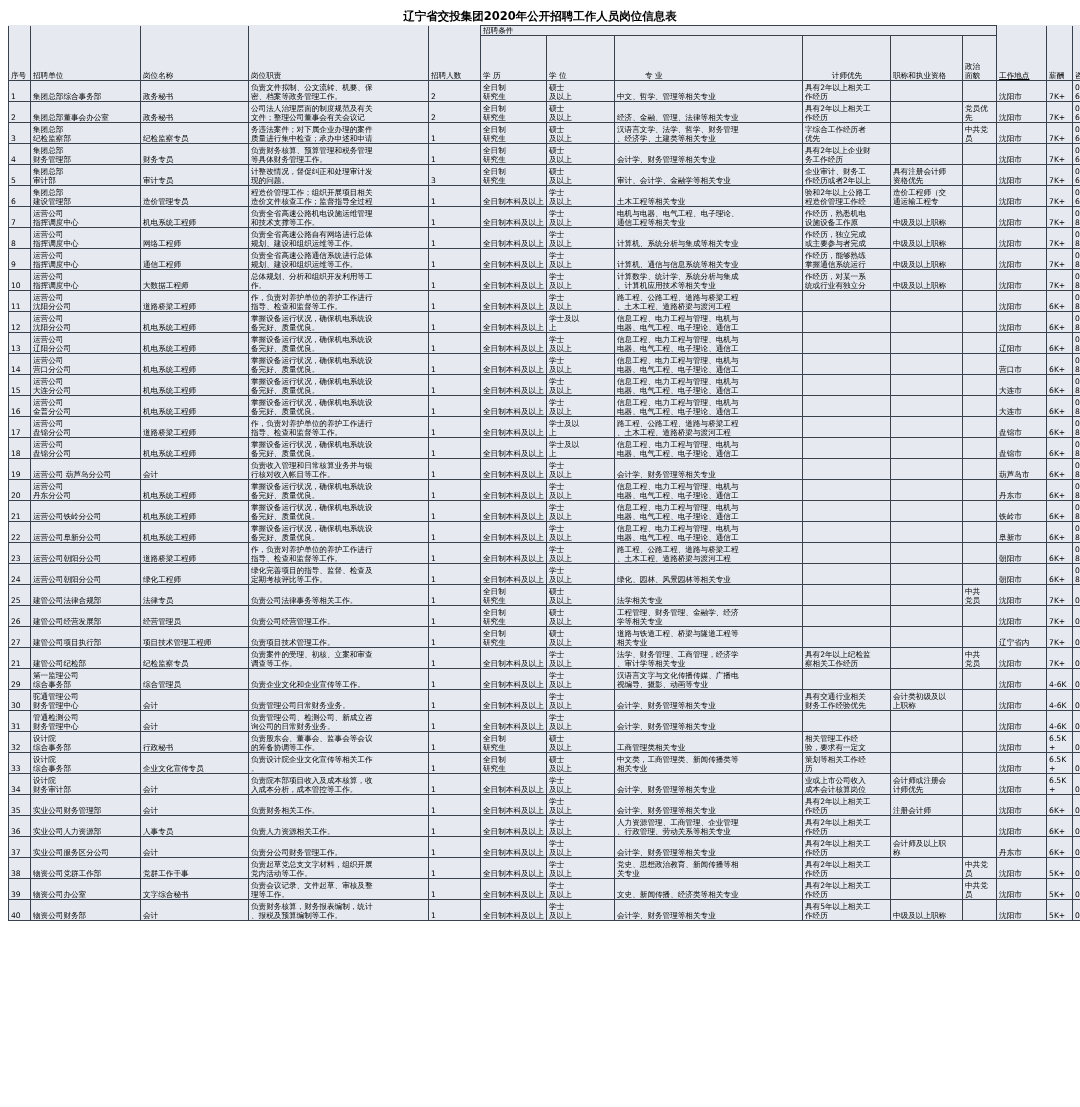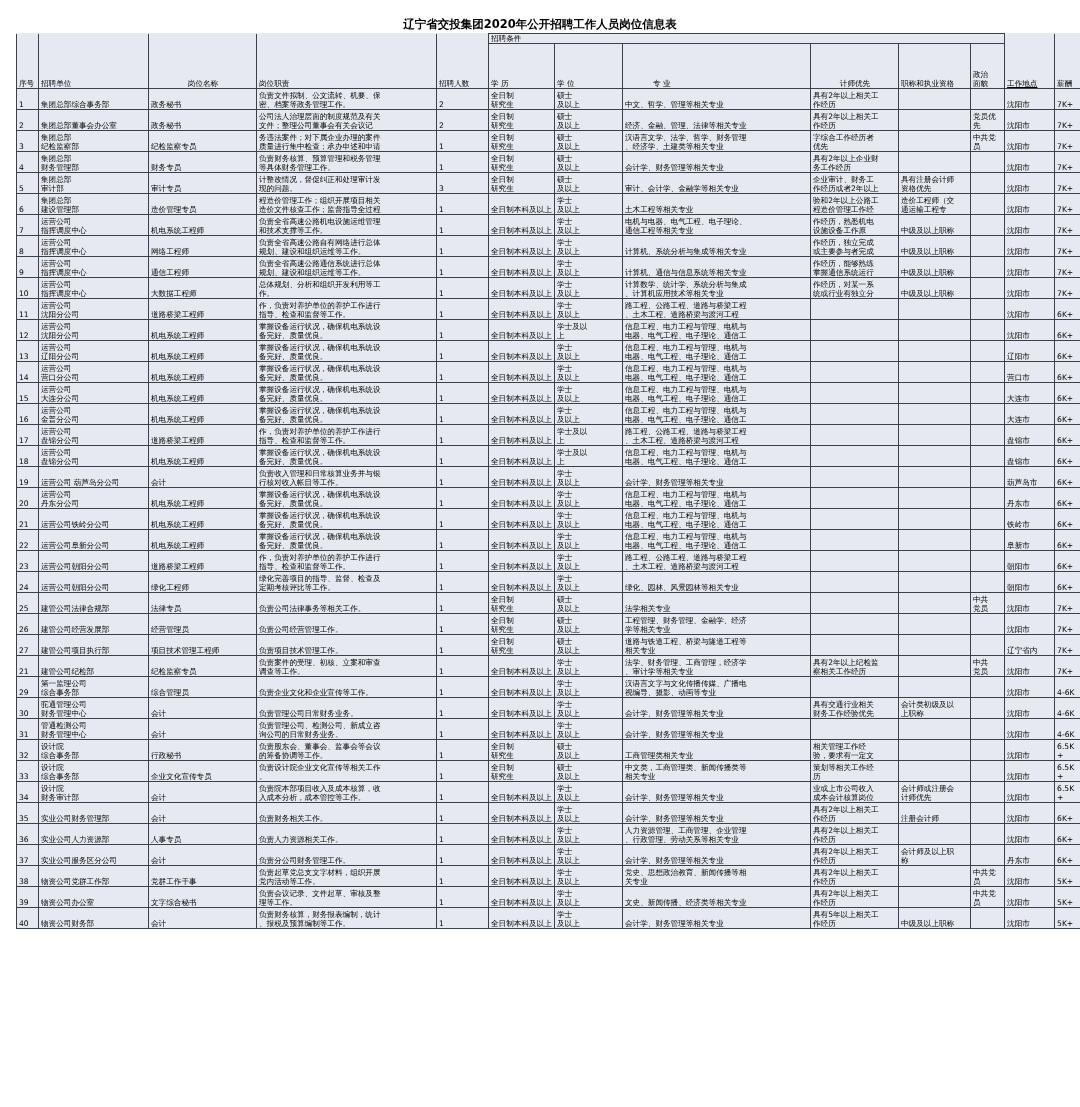--- a/index.html
+++ b/index.html
@@ -8,21 +8,21 @@
     background: #ffffff;
   }
   body {
     width: 1080px;
     font-family: "DejaVu Sans", "Liberation Sans", sans-serif;
     color: #000000;
   }
   #sheet {
     width: 1080px;
     box-sizing: border-box;
-    padding: 16px;
+    padding: 8px;
   }
   .doc-title {
     text-align: center;
     font-weight: bold;
     font-size: 11.5px;
     line-height: 14px;
     padding: 1px 0 2px 0;
     letter-spacing: 0px;
     color: #000;
   }
@@ -112,21 +112,21 @@
         <td class="hdr-cell" style="border-bottom:none;"></td>
         <td class="hdr-cell" style="border-bottom:none;"></td>
         <td class="hdr-cell" style="border-bottom:none;"></td>
         <td class="hdr-cell" style="border-bottom:none;"></td>
         <td class="hdr-cell" style="border-bottom:none;"></td>
         <td class="hdr-cell" style="border-bottom:none;"></td>
       </tr>
       <tr style="height:16px;">
         <td class="hdr-cell" style="border-top:none;"><span class="nowrapish">序号</span></td>
         <td class="hdr-cell" style="border-top:none;margin-left:29px;"><span class="nowrapish">招聘单位</span></td>
-        <td class="hdr-cell" style="border-top:none;text-align:center;"><span class="nowrapish">岗位名称</span></td>
+        <td class="hdr-cell" style="border-top:none;"><span class="nowrapish">岗位名称</span></td>
         <td class="hdr-cell" style="border-top:none;"><span class="nowrapish">岗位职责</span></td>
         <td class="hdr-cell" style="border-top:none;"><span class="nowrapish">招聘人数</span></td>
         <td class="hdr-cell" style="border-top:none;"><span class="nowrapish">学  历</span></td>
         <td class="hdr-cell" style="border-top:none;text-align:left;"><span class="nowrapish">学  位</span></td>
         <td class="hdr-cell" style="border-top:none;padding-left:30px;"><span class="nowrapish">专  业</span></td>
         <td class="hdr-cell" style="border-top:none;text-align:center;"><span class="nowrapish">计师优先</span></td>
         <td class="hdr-cell" style="border-top:none;"><span class="nowrapish">职称和执业资格</span></td>
         <td class="hdr-cell" style="border-top:none;vertical-align:top;"><span class="nowrapish">政治
 面貌</span></td>
         <td class="hdr-cell" style="border-top:none;text-decoration:underline;"><span class="nowrapish">工作地点</span></td>

